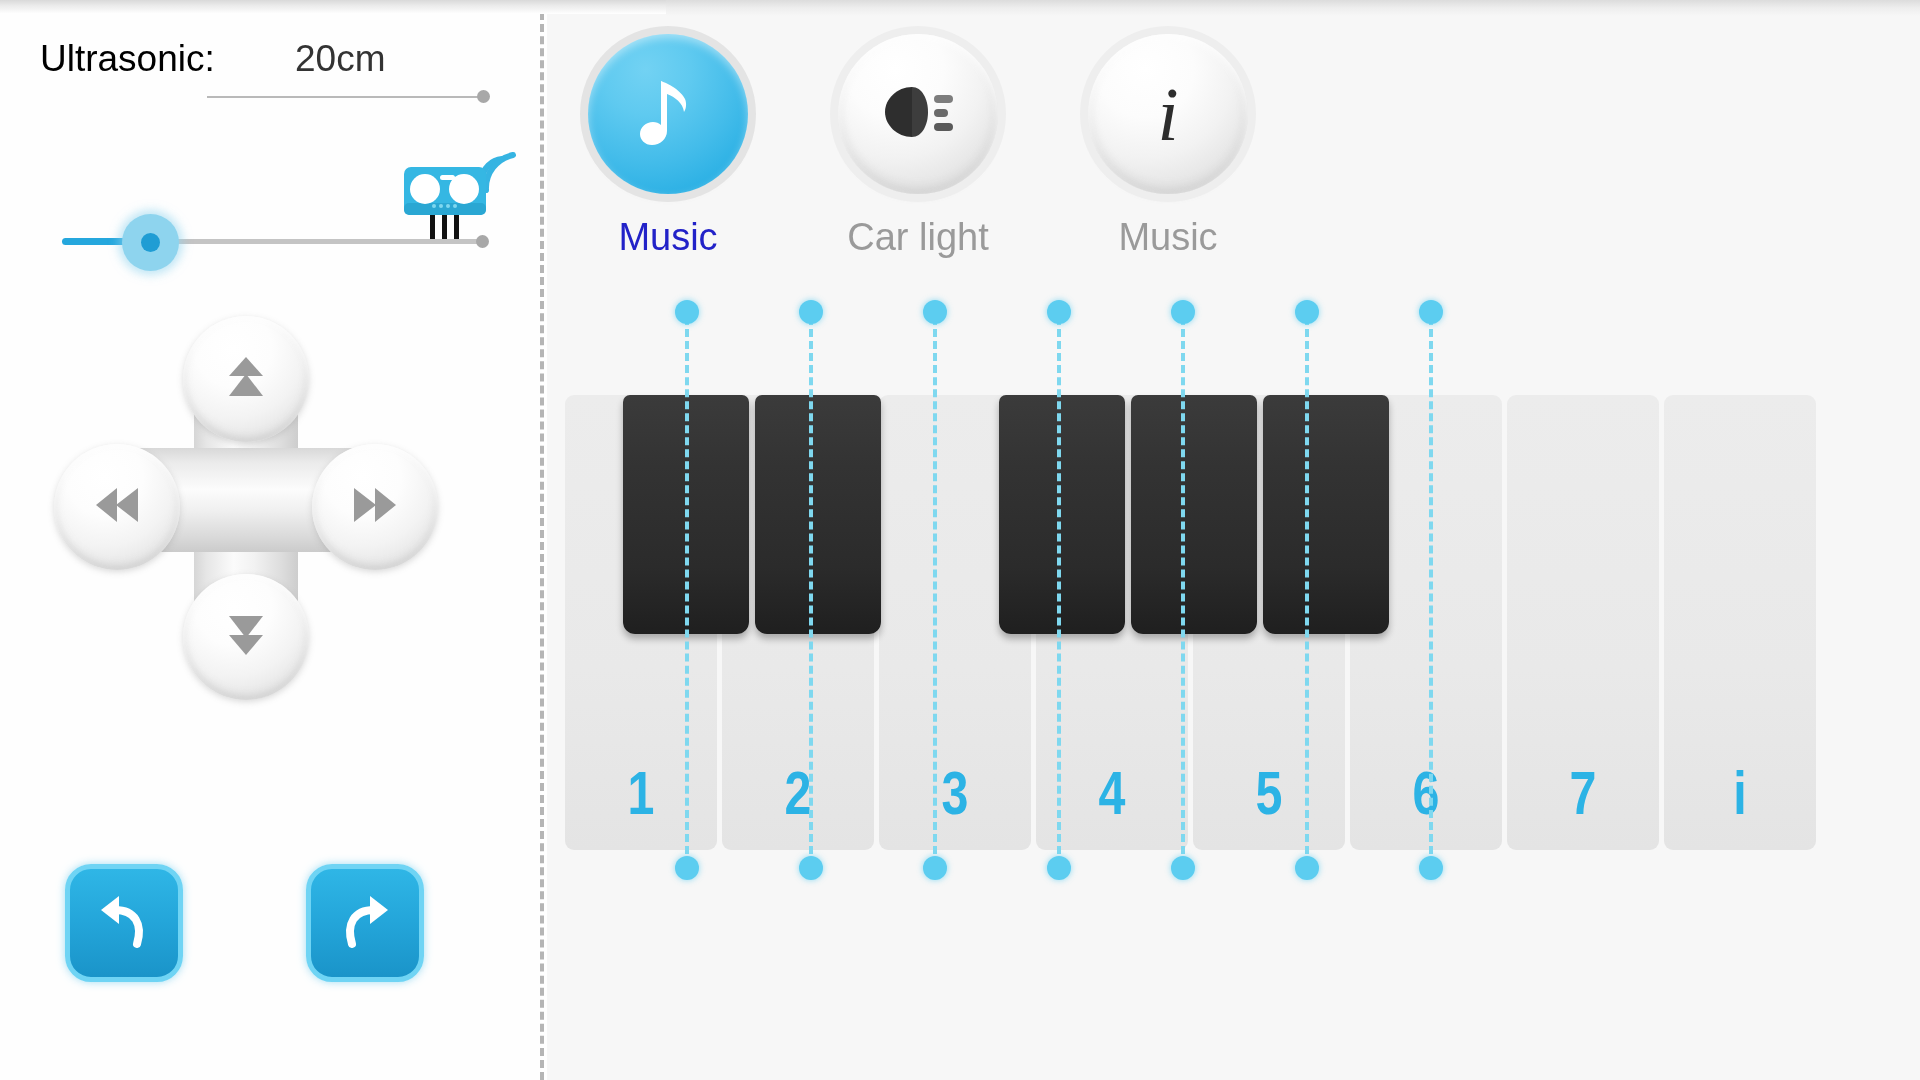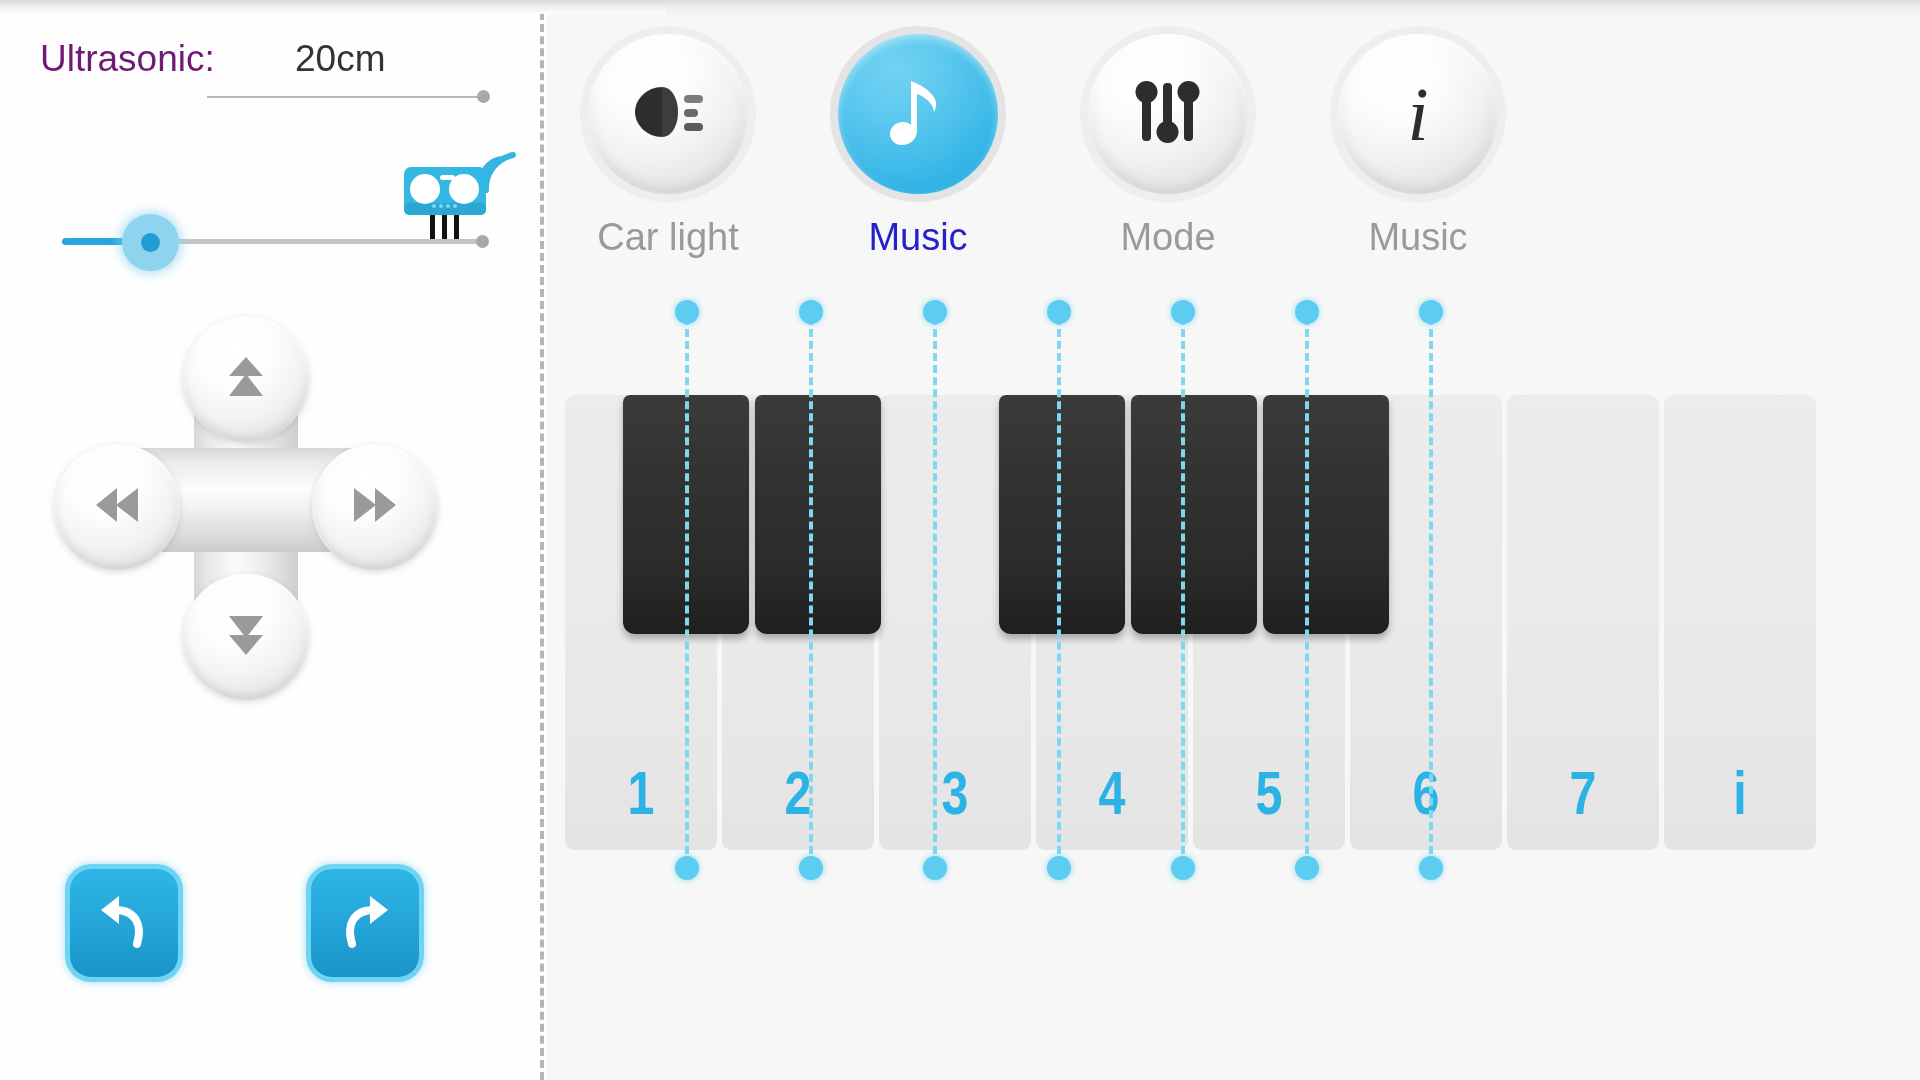--- a/index.html
+++ b/index.html
@@ -26,21 +26,21 @@
   #left-panel {
     position: absolute; left: 0; top: 0; width: 542px; height: 1080px;
     background: #fefefe;
   }
   .readout-row {
     position: absolute; left: 0; width: 542px; height: 54px;
     display: flex; align-items: center;
   }
   .readout-label {
     position: absolute; left: 40px;
-    font-size: 37px; color: #701a75; letter-spacing: 0px; white-space: nowrap;
+    font-size: 37px; color: #000000; letter-spacing: 0px; white-space: nowrap;
   }
   .readout-value {
     position: absolute; left: 295px;
     font-size: 37px; color: #333333; white-space: nowrap;
   }
   #row-ultrasonic { top: 32px; }
   #row-temperature { top: 108px; }
 
   
   #ultra-line {
@@ -325,64 +325,49 @@
       </svg>
     </span>
   </div>
 </div>
 
 <div id="divider"></div>
 
 <div id="right-panel">
 
   <div id="nav-row">
+
+    <div class="nav-item">
+      <div class="nav-circle active">
+        <span>
+          <svg width="62" height="78" viewBox="0 0 62 78">
+            <path d="M24 8 C24 8 42 14 48 26 C50 31 49 36 47 39 C46 30 38 24 30 21 L30 58
+                     C30 66 23 72 15 72 C8 72 3 67 3 61 C3 54 9 49 16 49 C19 49 22 50 24 52 Z" fill="#ffffff"></path>
+          </svg>
+        </span>
+      </div>
+      <div class="nav-label active">Music</div>
+    </div>
 
     <div class="nav-item">
       <div class="nav-circle inactive">
         <span>
           <svg width="72" height="56" viewBox="0 0 72 56">
             <path d="M30 3 C15 3 3 15 3 28 C3 41 15 53 30 53 L30 3 Z" fill="#2e2e2e"></path>
             <path d="M30 3 C40 3 46 15 46 28 C46 41 40 53 30 53 Z" fill="#3d3d3d"></path>
             <rect x="52" y="11" width="19" height="8" rx="4" fill="#7d7d7d"></rect>
             <rect x="52" y="25" width="14" height="8" rx="4" fill="#6a6a6a"></rect>
             <rect x="52" y="39" width="19" height="8" rx="4" fill="#5a5a5a"></rect>
           </svg>
         </span>
       </div>
       <div class="nav-label">Car light</div>
     </div>
 
-    <div class="nav-item">
-      <div class="nav-circle active">
-        <span>
-          <svg width="62" height="78" viewBox="0 0 62 78">
-            <path d="M24 8 C24 8 42 14 48 26 C50 31 49 36 47 39 C46 30 38 24 30 21 L30 58
-                     C30 66 23 72 15 72 C8 72 3 67 3 61 C3 54 9 49 16 49 C19 49 22 50 24 52 Z" fill="#ffffff"></path>
-          </svg>
-        </span>
-      </div>
-      <div class="nav-label active">Music</div>
-    </div>
-
-
-    <div class="nav-item">
-      <div class="nav-circle inactive">
-        <span>
-          <svg width="66" height="62" viewBox="0 0 66 62">
-            <rect x="7" y="18" width="9" height="42" rx="4" fill="#2d2d2d"></rect>
-            <circle cx="11.5" cy="11" r="11" fill="#2d2d2d"></circle>
-            <rect x="28" y="2" width="9" height="42" rx="4" fill="#2d2d2d"></rect>
-            <circle cx="32.5" cy="51" r="11" fill="#2d2d2d"></circle>
-            <rect x="49" y="18" width="9" height="42" rx="4" fill="#2d2d2d"></rect>
-            <circle cx="53.5" cy="11" r="11" fill="#2d2d2d"></circle>
-          </svg>
-        </span>
-      </div>
-      <div class="nav-label">Mode</div>
-    </div>
+
 
     <div class="nav-item">
       <div class="nav-circle inactive">
         <span style="font-family:'Liberation Serif',serif; font-style:italic;
                      font-size:76px; color:#2d2d2d; line-height:1;">i</span>
       </div>
       <div class="nav-label">Music</div>
     </div>
   </div>
 

